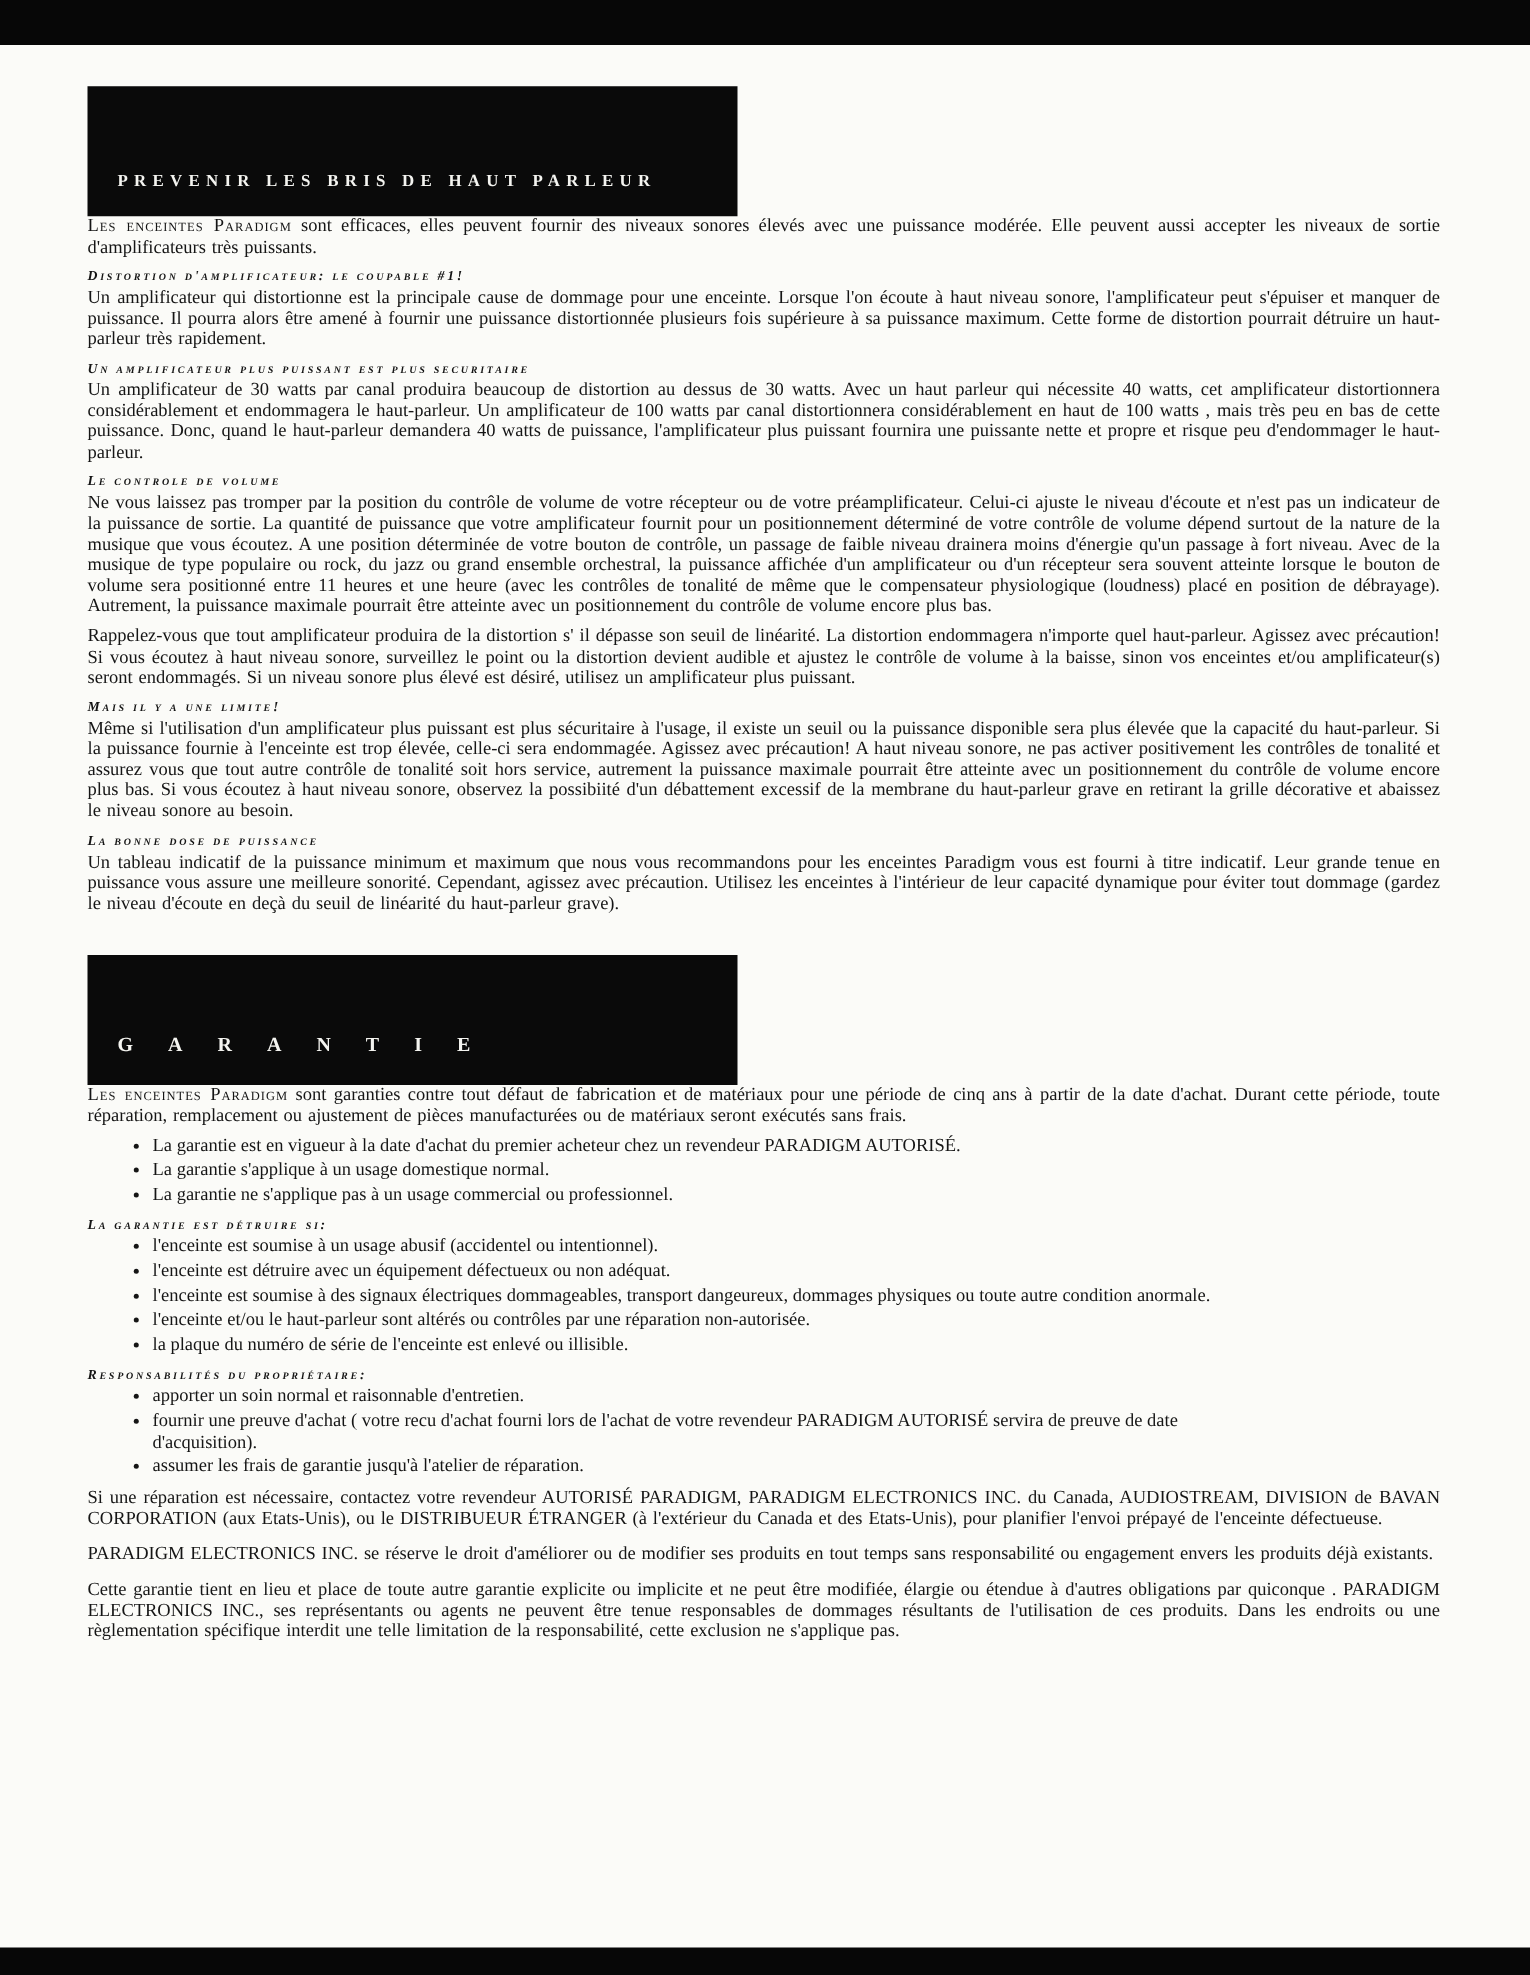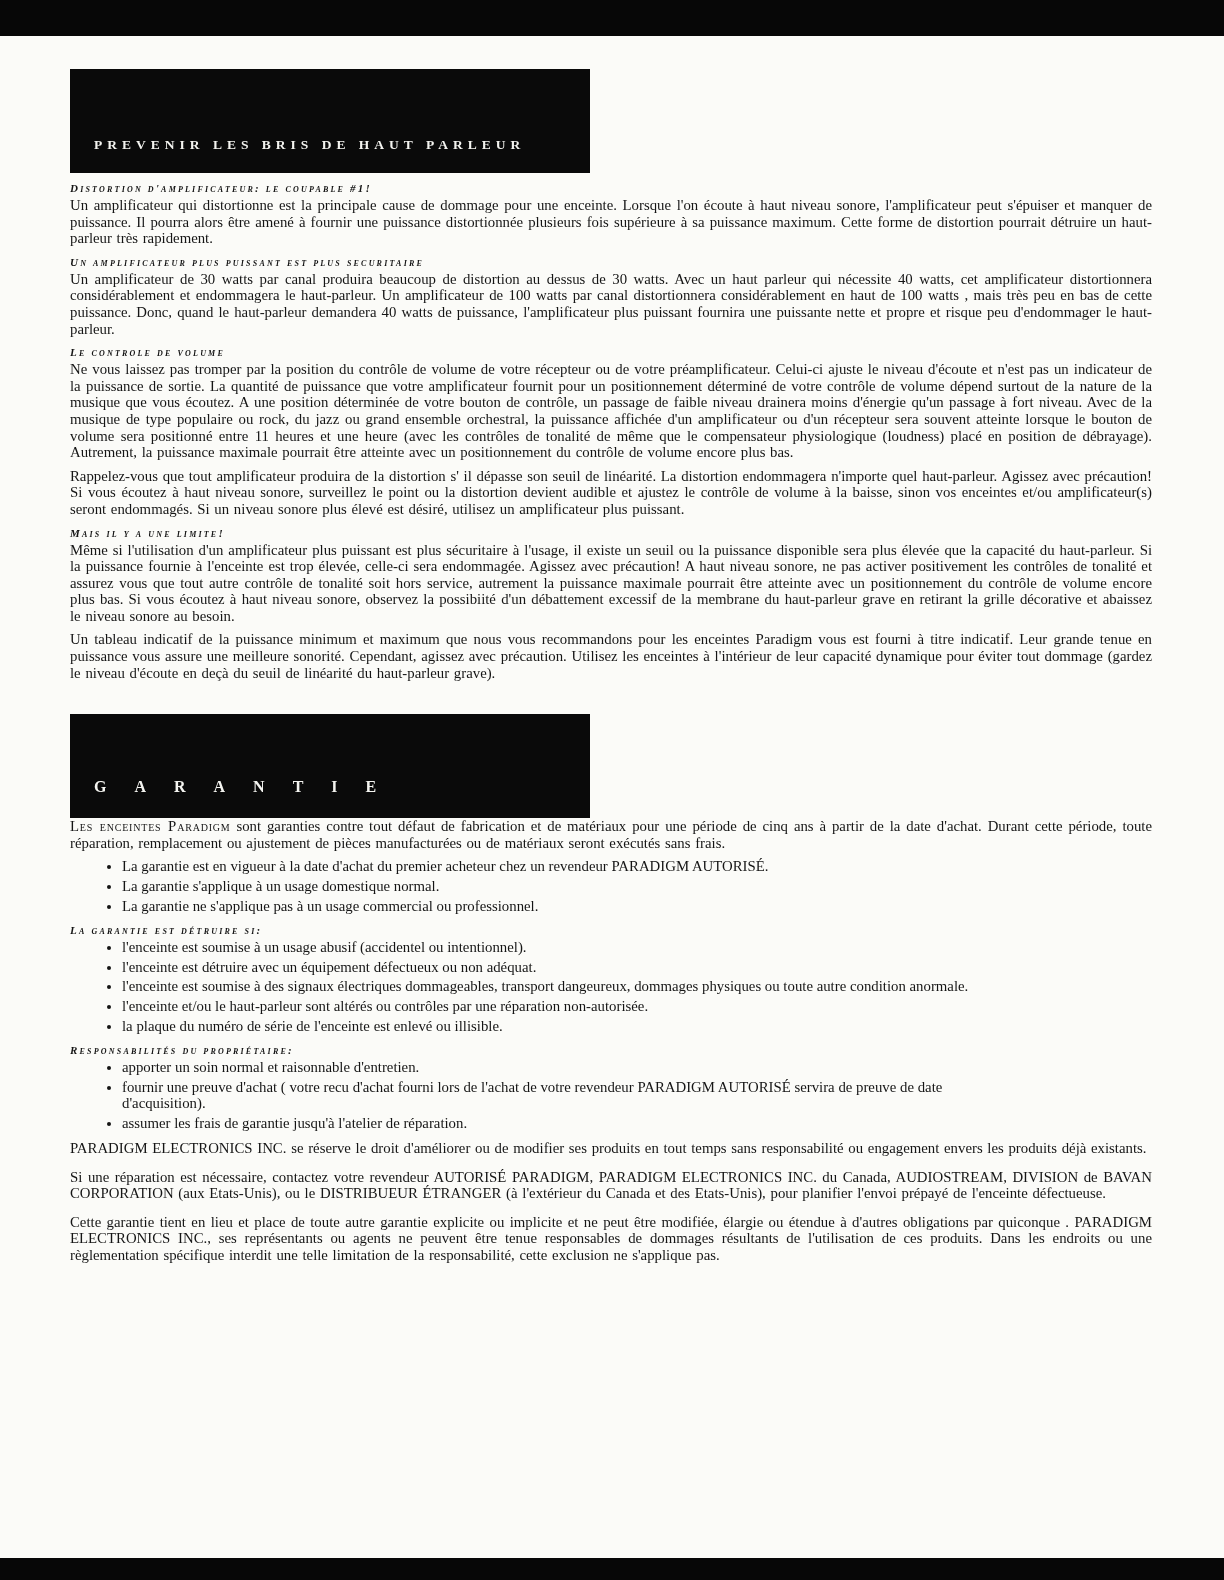--- a/index.html
+++ b/index.html
@@ -46,34 +46,36 @@
 
 <div class="page">
   <div class="edge-bar top"></div>
 
   <div class="content">
 
     <div class="banner">
       <span class="banner-title">PREVENIR LES BRIS DE HAUT PARLEUR</span>
     </div>
 
+    <p class="body intro"><span class="sc">Les enceintes Paradigm</span><span> sont efficaces, elles peuvent fournir des niveaux sonores élevés avec une puissance modérée. Elle peuvent aussi accepter les niveaux de sortie d'amplificateurs très puissants.</span></p>
 
     <h3 class="subhead">Distortion d'amplificateur: le coupable #1!</h3>
     <p class="body">Un amplificateur qui distortionne est la principale cause de dommage pour une enceinte. Lorsque l'on écoute à haut niveau sonore, l'amplificateur peut s'épuiser et manquer de puissance. Il pourra alors être amené à fournir une puissance distortionnée plusieurs fois supérieure à sa puissance maximum. Cette forme de distortion pourrait détruire un haut-parleur très rapidement.</p>
 
     <h3 class="subhead">Un amplificateur plus puissant est plus securitaire</h3>
     <p class="body">Un amplificateur de 30 watts par canal produira beaucoup de distortion au dessus de 30 watts. Avec un haut parleur qui nécessite 40 watts, cet amplificateur distortionnera considérablement et endommagera le haut-parleur. Un amplificateur de 100 watts par canal distortionnera considérablement en haut de 100 watts , mais très peu en bas de cette puissance. Donc, quand le haut-parleur demandera 40 watts de puissance, l'amplificateur plus puissant fournira une puissante nette et propre et risque peu d'endommager le haut-parleur.</p>
 
     <h3 class="subhead">Le controle de volume</h3>
     <p class="body">Ne vous laissez pas tromper par la position du contrôle de volume de votre récepteur ou de votre préamplificateur. Celui-ci ajuste le niveau d'écoute et n'est pas un indicateur de la puissance de sortie. La quantité de puissance que votre amplificateur fournit pour un positionnement déterminé de votre contrôle de volume dépend surtout de la nature de la musique que vous écoutez. A une position déterminée de votre bouton de contrôle, un passage de faible niveau drainera moins d'énergie qu'un passage à fort niveau. Avec de la musique de type populaire ou rock, du jazz ou grand ensemble orchestral, la puissance affichée d'un amplificateur ou d'un récepteur sera souvent atteinte lorsque le bouton de volume sera positionné entre 11 heures et une heure (avec les contrôles de tonalité de même que le compensateur physiologique (loudness) placé en position de débrayage). Autrement, la puissance maximale pourrait être atteinte avec un positionnement du contrôle de volume encore plus bas.</p>
     <p class="body">Rappelez-vous que tout amplificateur produira de la distortion s' il dépasse son seuil de linéarité. La distortion endommagera n'importe quel haut-parleur. Agissez avec précaution! Si vous écoutez à haut niveau sonore, surveillez le point ou la distortion devient audible et ajustez le contrôle de volume à la baisse, sinon vos enceintes et/ou amplificateur(s) seront endommagés. Si un niveau sonore plus élevé est désiré, utilisez un amplificateur plus puissant.</p>
 
     <h3 class="subhead">Mais il y a une limite!</h3>
     <p class="body">Même si l'utilisation d'un amplificateur plus puissant est plus sécuritaire à l'usage, il existe un seuil ou la puissance disponible sera plus élevée que la capacité du haut-parleur. Si la puissance fournie à l'enceinte est trop élevée, celle-ci sera endommagée. Agissez avec précaution! A haut niveau sonore, ne pas activer positivement les contrôles de tonalité et assurez vous que tout autre contrôle de tonalité soit hors service, autrement la puissance maximale pourrait être atteinte avec un positionnement du contrôle de volume encore plus bas. Si vous écoutez à haut niveau sonore, observez la possibiité d'un débattement excessif de la membrane du haut-parleur grave en retirant la grille décorative et abaissez le niveau sonore au besoin.</p>
 
+    <h3 class="subhead">La bonne dose de puissance</h3>
     <p class="body">Un tableau indicatif de la puissance minimum et maximum que nous vous recommandons pour les enceintes Paradigm vous est fourni à titre indicatif. Leur grande tenue en puissance vous assure une meilleure sonorité. Cependant, agissez avec précaution. Utilisez les enceintes à l'intérieur de leur capacité dynamique pour éviter tout dommage (gardez le niveau d'écoute en deçà du seuil de linéarité du haut-parleur grave).</p>
 
     <div class="banner warranty-banner">
       <span class="banner-title">GARANTIE</span>
     </div>
 
     <p class="body intro"><span class="sc">Les enceintes Paradigm</span><span> sont garanties contre tout défaut de fabrication et de matériaux pour une période de cinq ans à partir de la date d'achat. Durant cette période, toute réparation, remplacement ou ajustement de pièces manufacturées ou de matériaux seront exécutés sans frais.</span></p>
 
     <ul class="bullets">
       <li>La garantie est en vigueur à la date d'achat du premier acheteur chez un revendeur PARADIGM AUTORISÉ.</li>
@@ -91,21 +93,21 @@
     </ul>
 
     <h3 class="subhead">Responsabilités du propriétaire:</h3>
     <ul class="bullets">
       <li>apporter un soin normal et raisonnable d'entretien.</li>
       <li>fournir une preuve d'achat ( votre recu d'achat fourni lors de l'achat de votre revendeur PARADIGM AUTORISÉ servira de preuve de date d'acquisition).</li>
       <li>assumer les frais de garantie jusqu'à l'atelier de réparation.</li>
     </ul>
 
     <div class="closing">
+      <p class="body">Si une réparation est nécessaire, contactez votre revendeur AUTORISÉ PARADIGM, PARADIGM ELECTRONICS INC. du Canada, AUDIOSTREAM, DIVISION de BAVAN CORPORATION (aux Etats-Unis), ou le DISTRIBUEUR ÉTRANGER (à l'extérieur du Canada et des Etats-Unis), pour planifier l'envoi prépayé de l'enceinte défectueuse.</p>
       <p class="body">PARADIGM ELECTRONICS INC. se réserve le droit d'améliorer ou de modifier ses produits en tout temps sans responsabilité ou engagement envers les produits déjà existants.</p>
-      <p class="body">Si une réparation est nécessaire, contactez votre revendeur AUTORISÉ PARADIGM, PARADIGM ELECTRONICS INC. du Canada, AUDIOSTREAM, DIVISION de BAVAN CORPORATION (aux Etats-Unis), ou le DISTRIBUEUR ÉTRANGER (à l'extérieur du Canada et des Etats-Unis), pour planifier l'envoi prépayé de l'enceinte défectueuse.</p>
       <p class="body">Cette garantie tient en lieu et place de toute autre garantie  explicite ou implicite et ne peut être modifiée, élargie ou étendue à d'autres obligations par quiconque . PARADIGM ELECTRONICS INC., ses représentants ou agents ne peuvent être tenue responsables de dommages résultants de l'utilisation de ces produits. Dans les endroits ou une règlementation spécifique interdit une telle limitation de la responsabilité, cette exclusion ne s'applique pas.</p>
     </div>
 
   </div>
 
   <div class="edge-bar bottom"></div>
 </div>
 
 </body></html>

